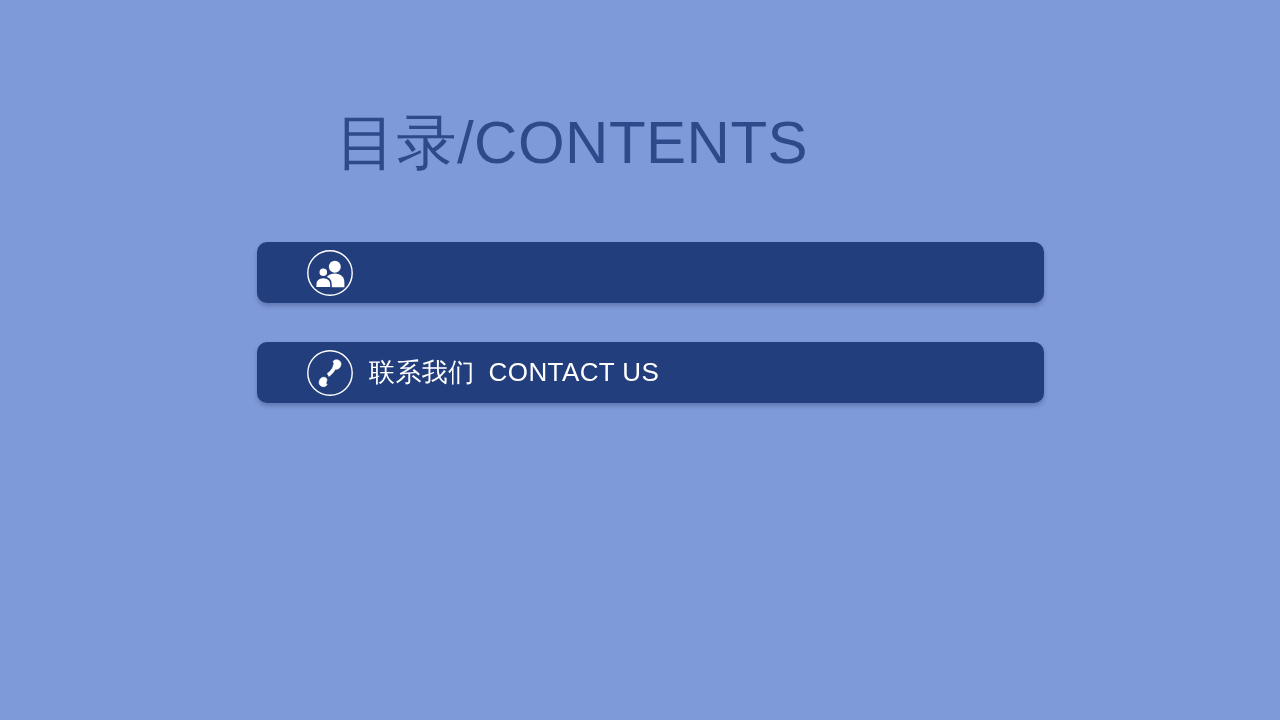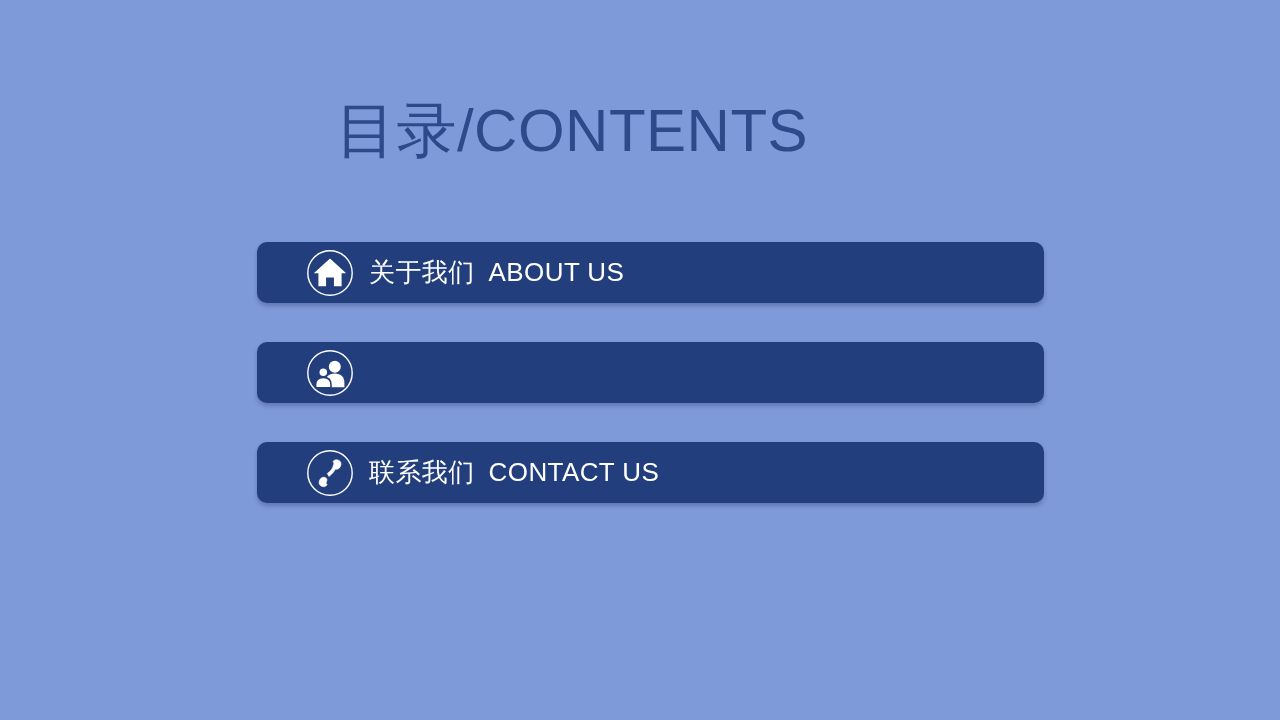--- a/index.html
+++ b/index.html
@@ -15,21 +15,21 @@
   }
   #slide {
     position: relative;
     width: 1280px;
     height: 720px;
     background: #7f9ad8;
   }
   
   #slide-title {
     position: absolute;
-    top: 98px;
+    top: 110px;
     left: 0;
     width: 1144px;
     text-align: center;
     color: #2d4a8a;
     font-size: 60px;
     font-weight: 300;
     letter-spacing: 0.5px;
     line-height: 1.1;
     white-space: nowrap;
     user-select: none;
@@ -77,30 +77,20 @@
 </style>
 </head>
 <body>
 
 <div id="slide">
 
   <div id="slide-title">目录/CONTENTS</div>
 
   <div id="contents-list">
 
-    <div class="content-row">
-      <svg class="row-icon" viewBox="0 0 48 48">
-        <circle cx="24" cy="24" r="22.2" fill="none" stroke="#ffffff" stroke-width="1.4"></circle>
-        <path d="M24 9.6 L40.2 24.2 L35.6 24.2 L35.6 37.2 L27.9 37.2 L27.9 28.4 L20.1 28.4 L20.1 37.2 L12.4 37.2 L12.4 24.2 L7.8 24.2 Z" fill="#ffffff"></path>
-        <rect x="20.6" y="29.2" width="6.8" height="8" fill="#233e7c"></rect>
-      </svg>
-      <div class="row-label">
-        <span>关于我们</span><span class="label-en">ABOUT US</span>
-      </div>
-    </div>
 
 
     <div class="content-row">
       <svg class="row-icon" viewBox="0 0 48 48">
         <circle cx="24" cy="24" r="22.2" fill="none" stroke="#ffffff" stroke-width="1.4"></circle>
         <g fill="#ffffff">
 
           <circle cx="28.8" cy="17.8" r="6.0"></circle>
           <path d="M28.8 24.6 c-6.2 0 -9.6 3.6 -9.6 9.1 l0 4.6 19.2 0 0 -4.6 c0 -5.5 -3.4 -9.1 -9.6 -9.1 Z"></path>
 

